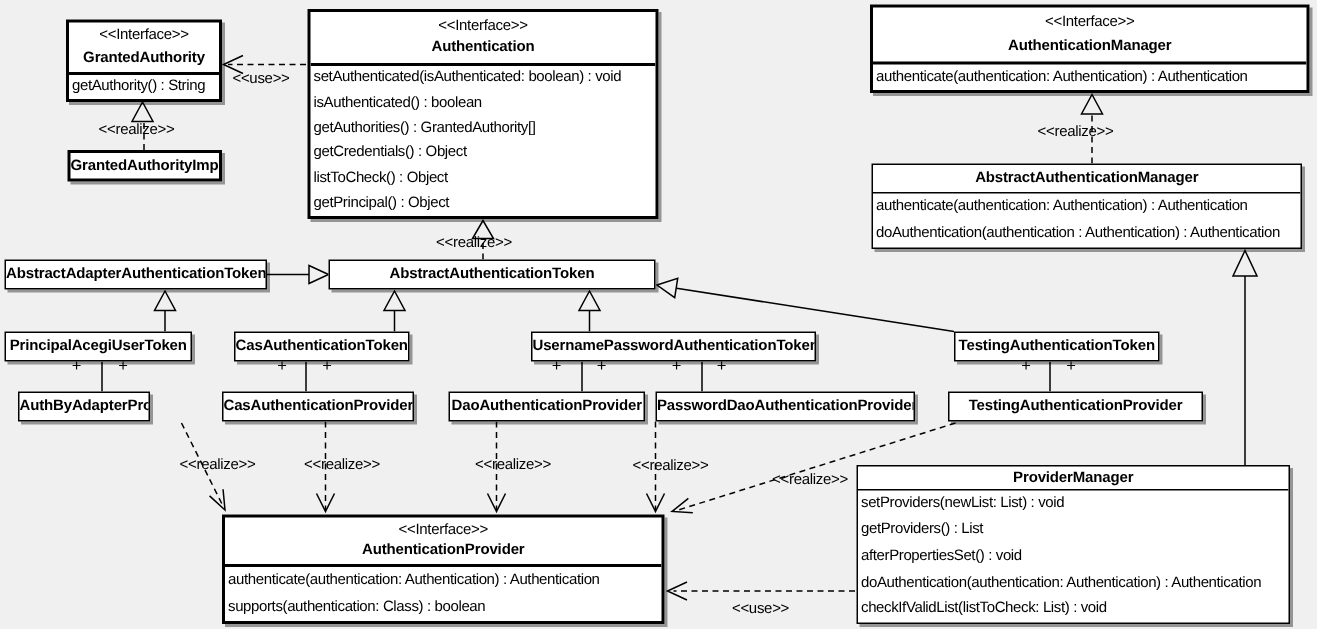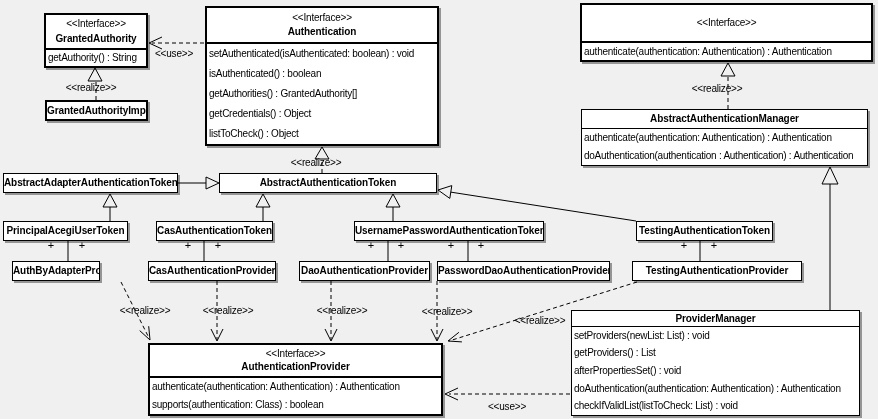--- a/index.html
+++ b/index.html
@@ -143,26 +143,28 @@
     <div class="head" style="height:34px">
       <div class="stype">&lt;&lt;Interface&gt;&gt;</div>
       <div class="cname">Authentication</div>
     </div>
     <div class="methods">
       <div class="mrow">setAuthenticated(isAuthenticated: boolean) : void</div>
       <div class="mrow">isAuthenticated() : boolean</div>
       <div class="mrow">getAuthorities() : GrantedAuthority[]</div>
       <div class="mrow">getCredentials() : Object</div>
       <div class="mrow">listToCheck() : Object</div>
+      <div class="mrow">getPrincipal() : Object</div>
     </div>
   </div>
 
   <div class="uml-box b2 divided" style="left:580px;top:3px;width:293px;height:59px">
     <div class="head" style="height:36px">
       <div class="stype">&lt;&lt;Interface&gt;&gt;</div>
+      <div class="cname">AuthenticationManager</div>
     </div>
     <div class="methods">
       <div class="mrow">authenticate(authentication: Authentication) : Authentication</div>
     </div>
   </div>
 
   <div class="uml-box divided abstract" style="left:581px;top:109px;width:287px;height:57px">
     <div class="head" style="height:18px">
       <div class="cname">AbstractAuthenticationManager</div>
     </div>

